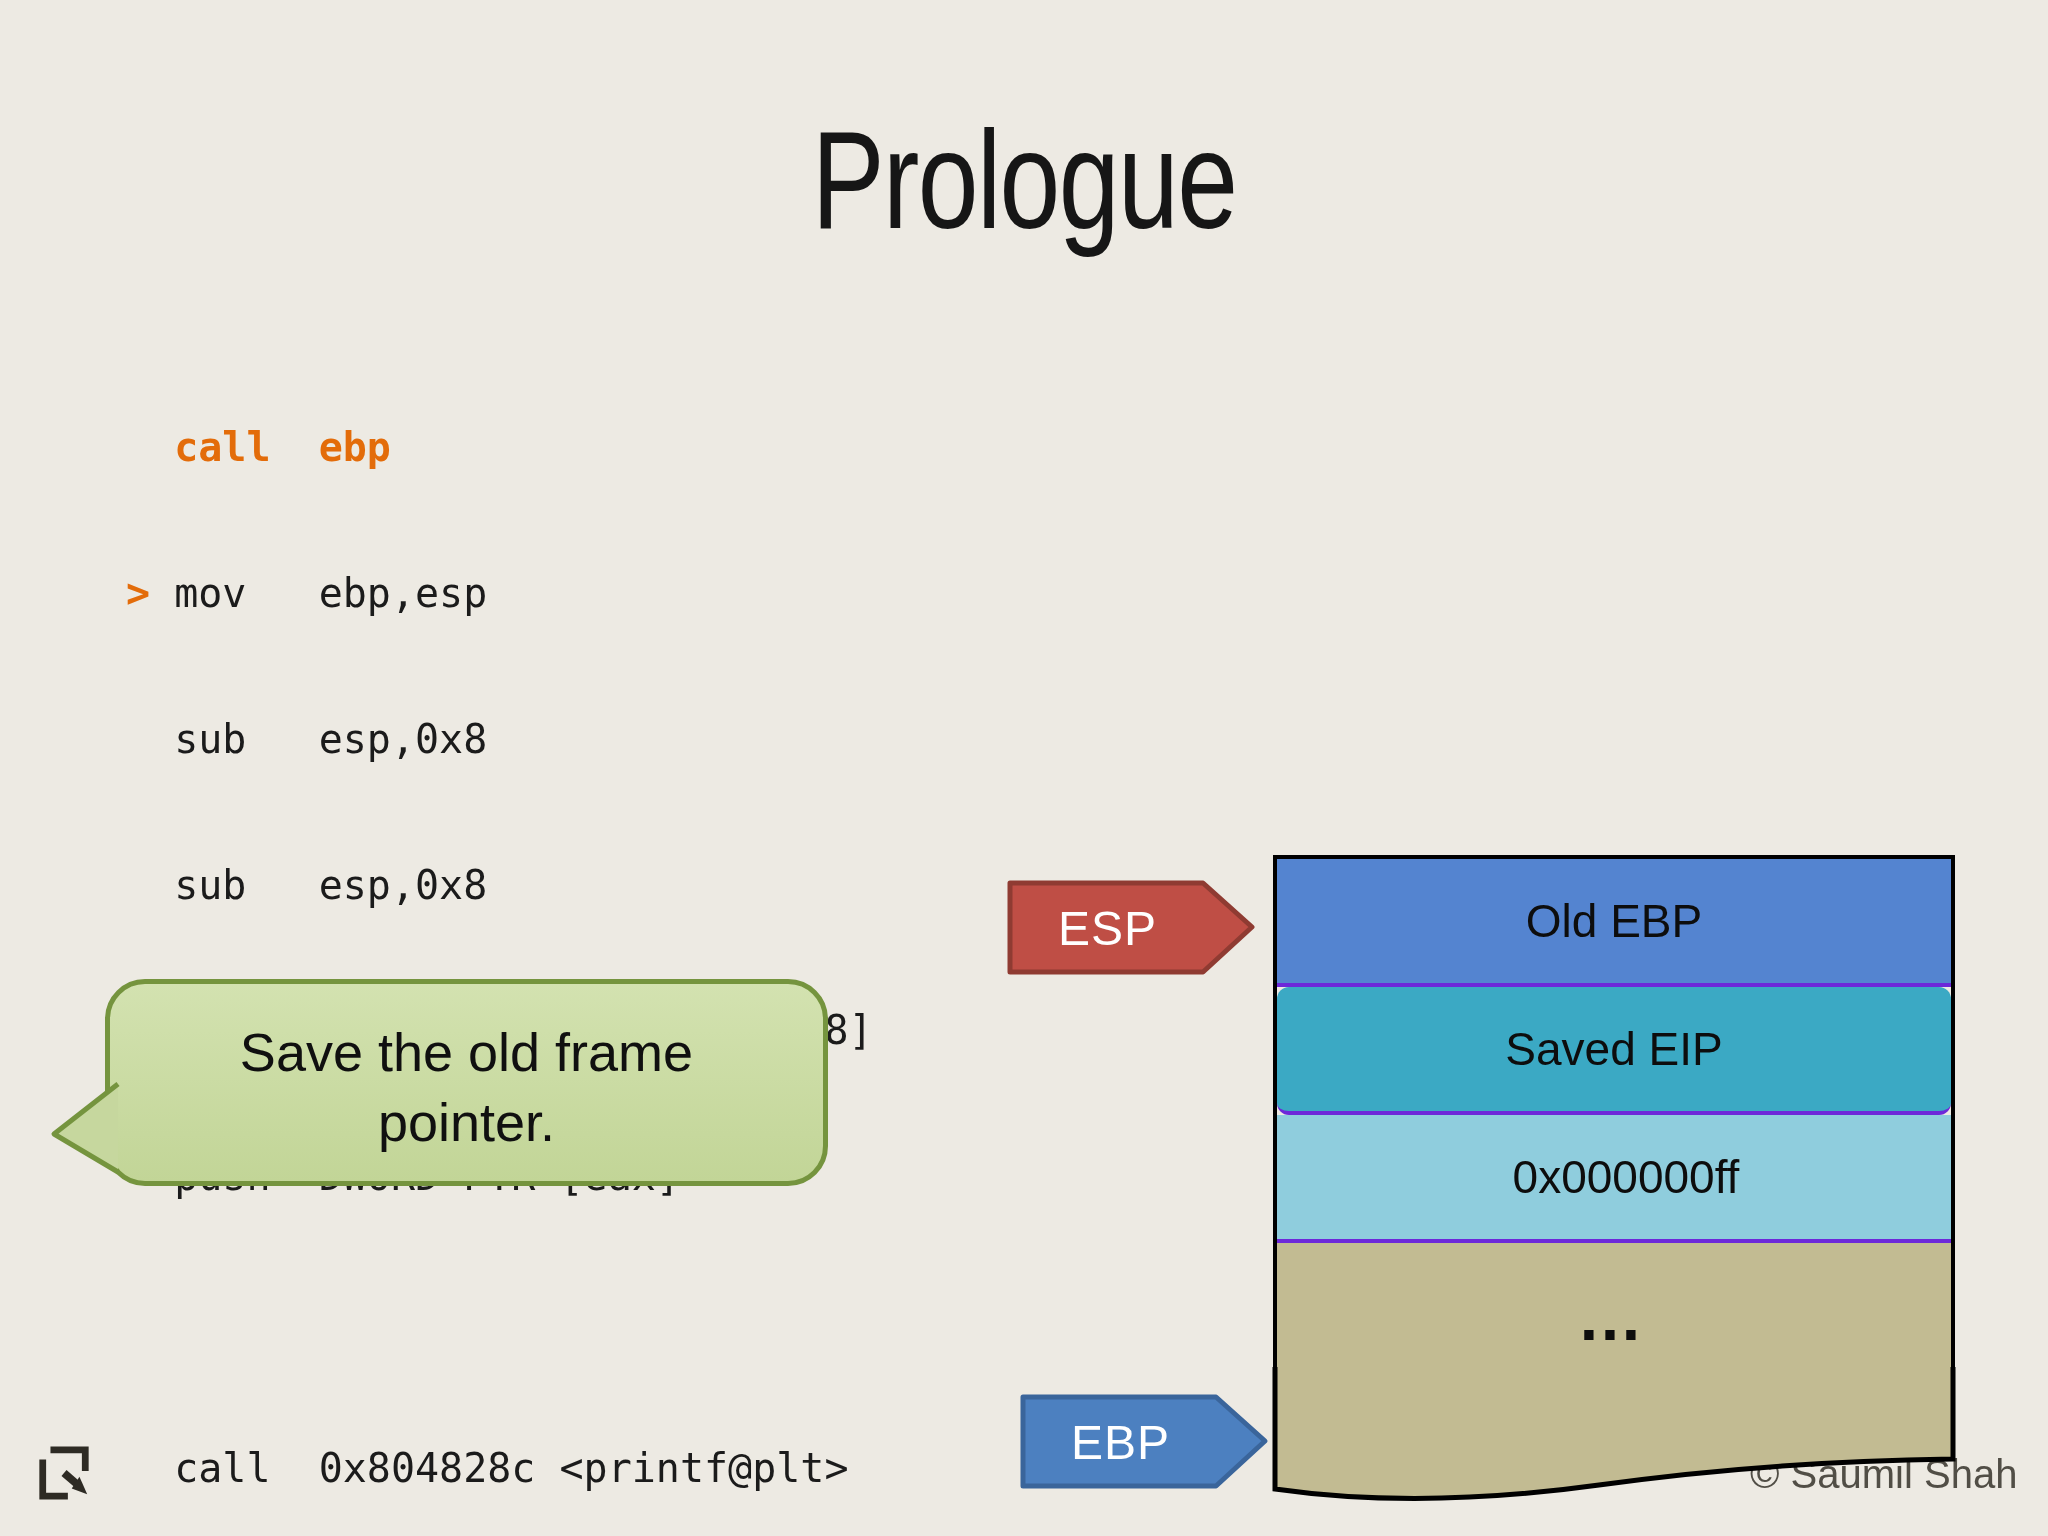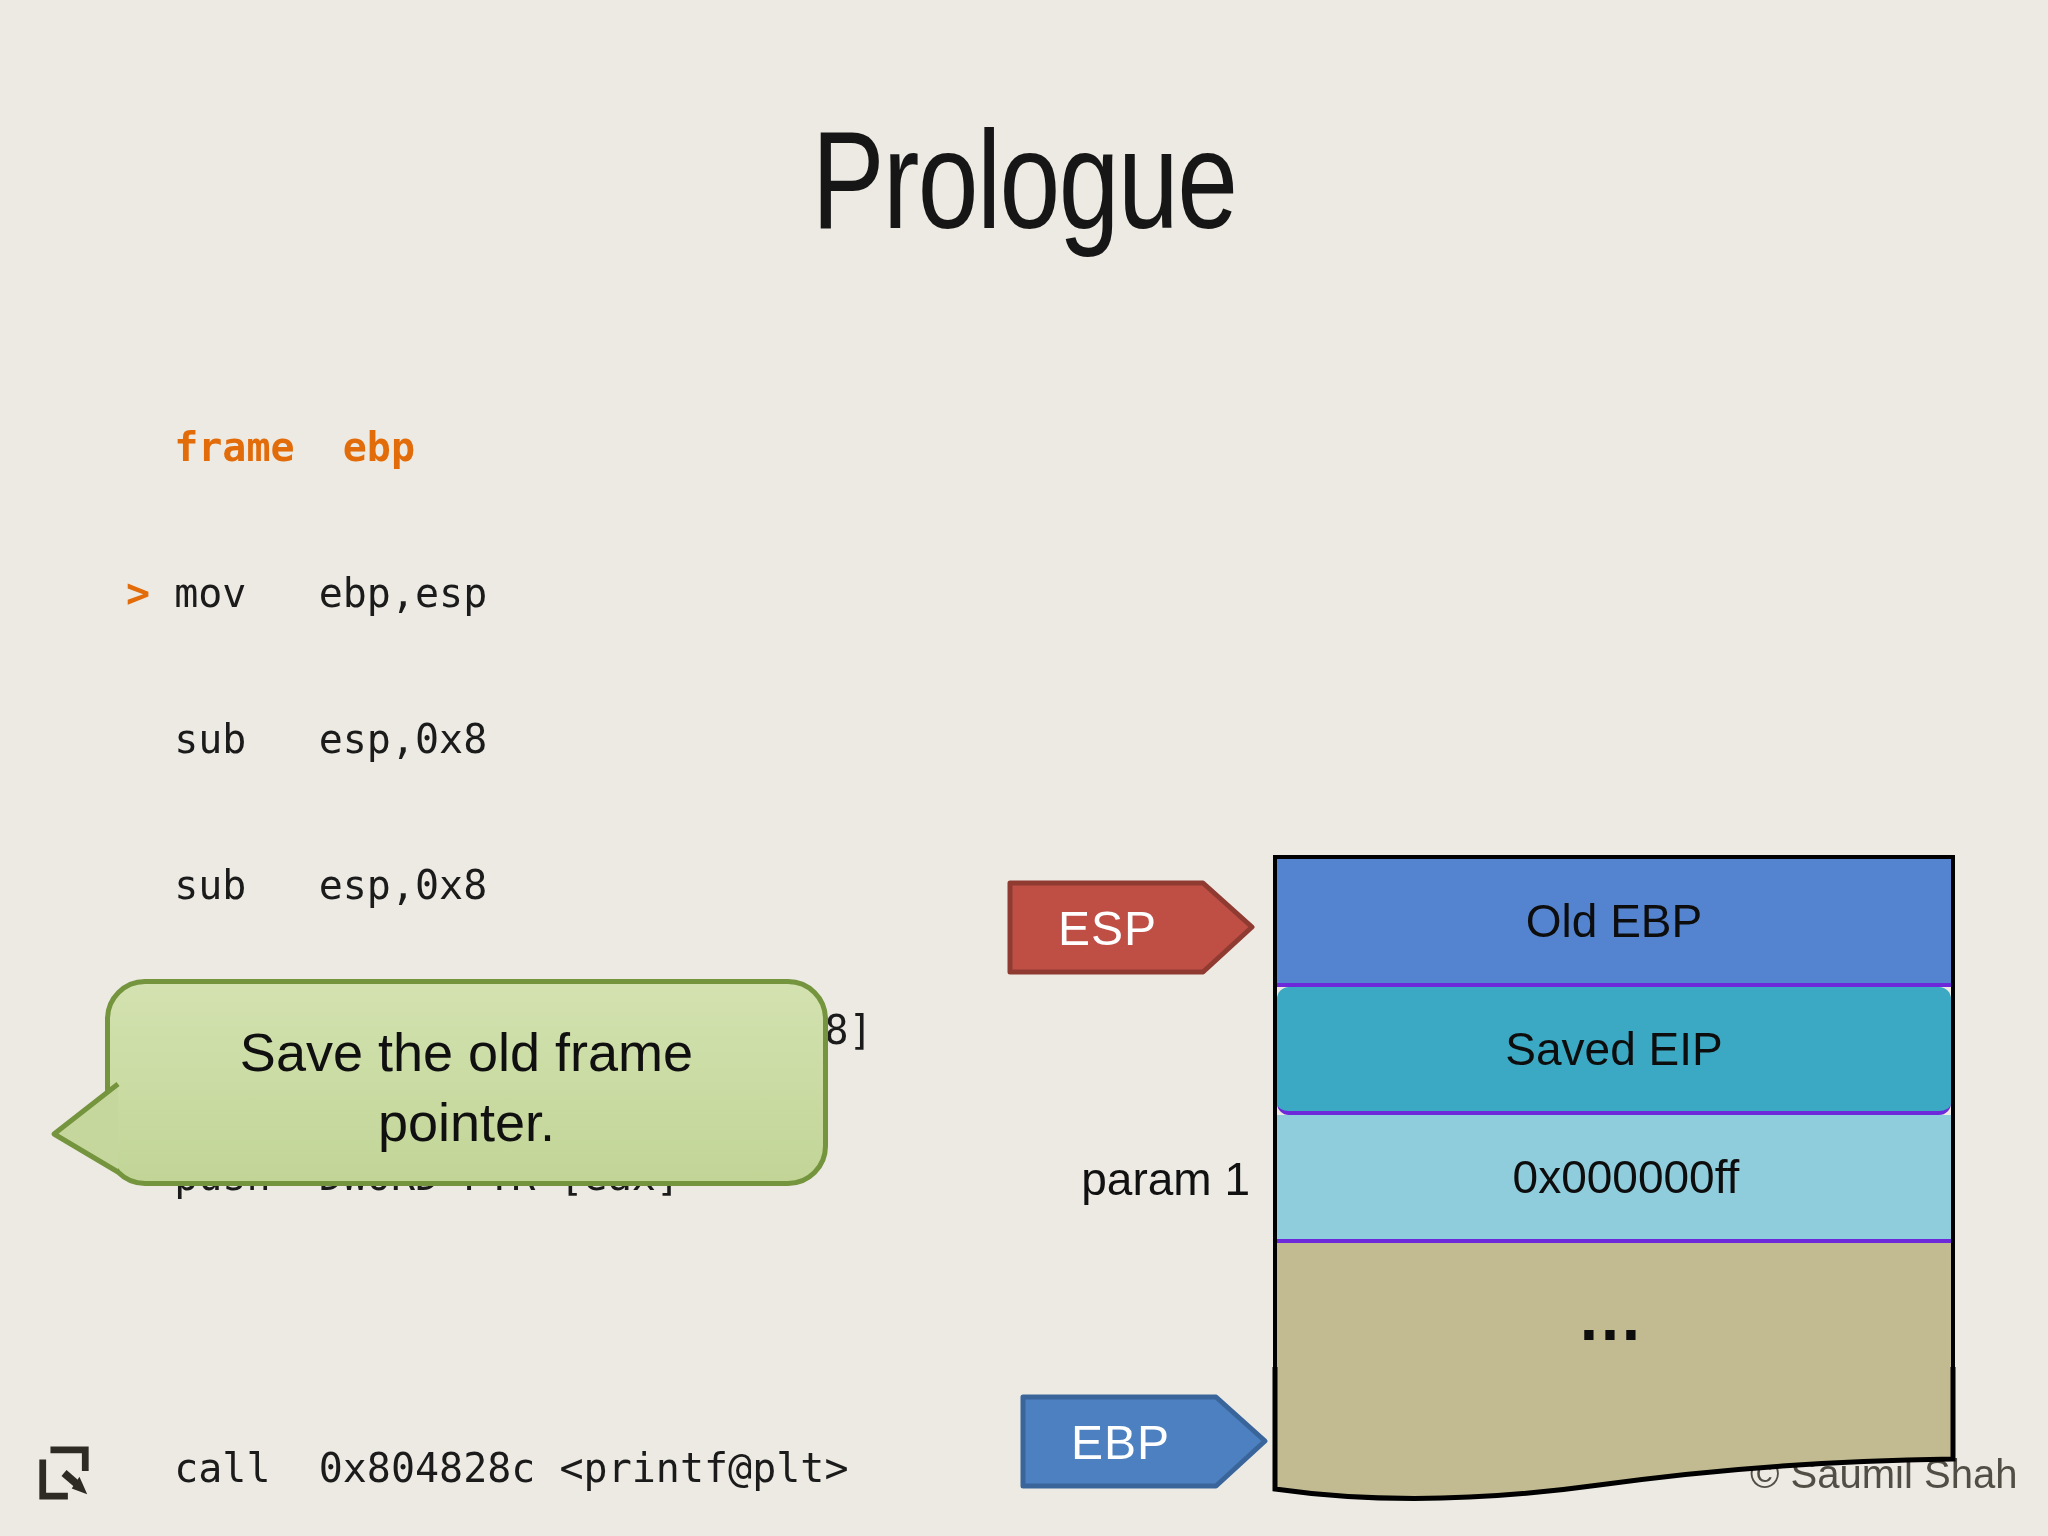--- a/index.html
+++ b/index.html
@@ -77,21 +77,21 @@
   }
 </style>
 </head>
 <body>
 
 <div class="stage">
 
   <div class="title">Prologue</div>
 
   <div class="code">
-    <div class="code-line hl"><span class="marker">  </span><span>frame  ebp</span></div>
+    <div class="code-line hl"><span class="marker">  </span><span>call  ebp</span></div>
     <div class="code-line"><span class="marker">&gt; </span><span>mov   ebp,esp</span></div>
     <div class="code-line"><span>  </span><span>sub   esp,0x8</span></div>
     <div class="code-line"><span>  </span><span>sub   esp,0x8</span></div>
     <div class="code-line"><span>  </span><span>mov   eax,DWORD PTR [ebp+0x8]</span></div>
     <div class="code-line"><span>  </span><span>push  DWORD PTR [eax]</span></div>
     <div class="code-line"><span>  </span></div>
     <div class="code-line"><span>  </span><span>call  0x804828c &lt;printf@plt&gt;</span></div>
     
     
     
@@ -118,21 +118,20 @@
     </div>
     <div class="srow" style="background: rgb(194, 187, 146);">
       <span class="srow-label srow-dots">…</span>
     </div>
   </div>
 
   <svg class="stack-bottom" width="690" height="150" viewBox="0 0 690 150">
     <path d="M6,0 L6,122 C90,134 200,136 330,118 C460,100 570,94 684,92 L684,0" stroke="#000" stroke-width="5" style="fill: rgb(194, 187, 146);"></path>
   </svg>
 
-  <div class="param">param 1</div>
 
   <div class="pointer esp">
     <svg width="255" height="100" viewBox="0 0 255 100">
       <polygon points="5,5 198,5 247,49 198,94 5,94" stroke-width="5" stroke-linejoin="round" style="fill: rgb(191, 78, 69); stroke: rgb(143, 59, 50);"></polygon>
     </svg>
     <div class="pointer-label">ESP</div>
   </div>
 
   <div class="pointer ebp">
     <svg width="255" height="100" viewBox="0 0 255 100">

